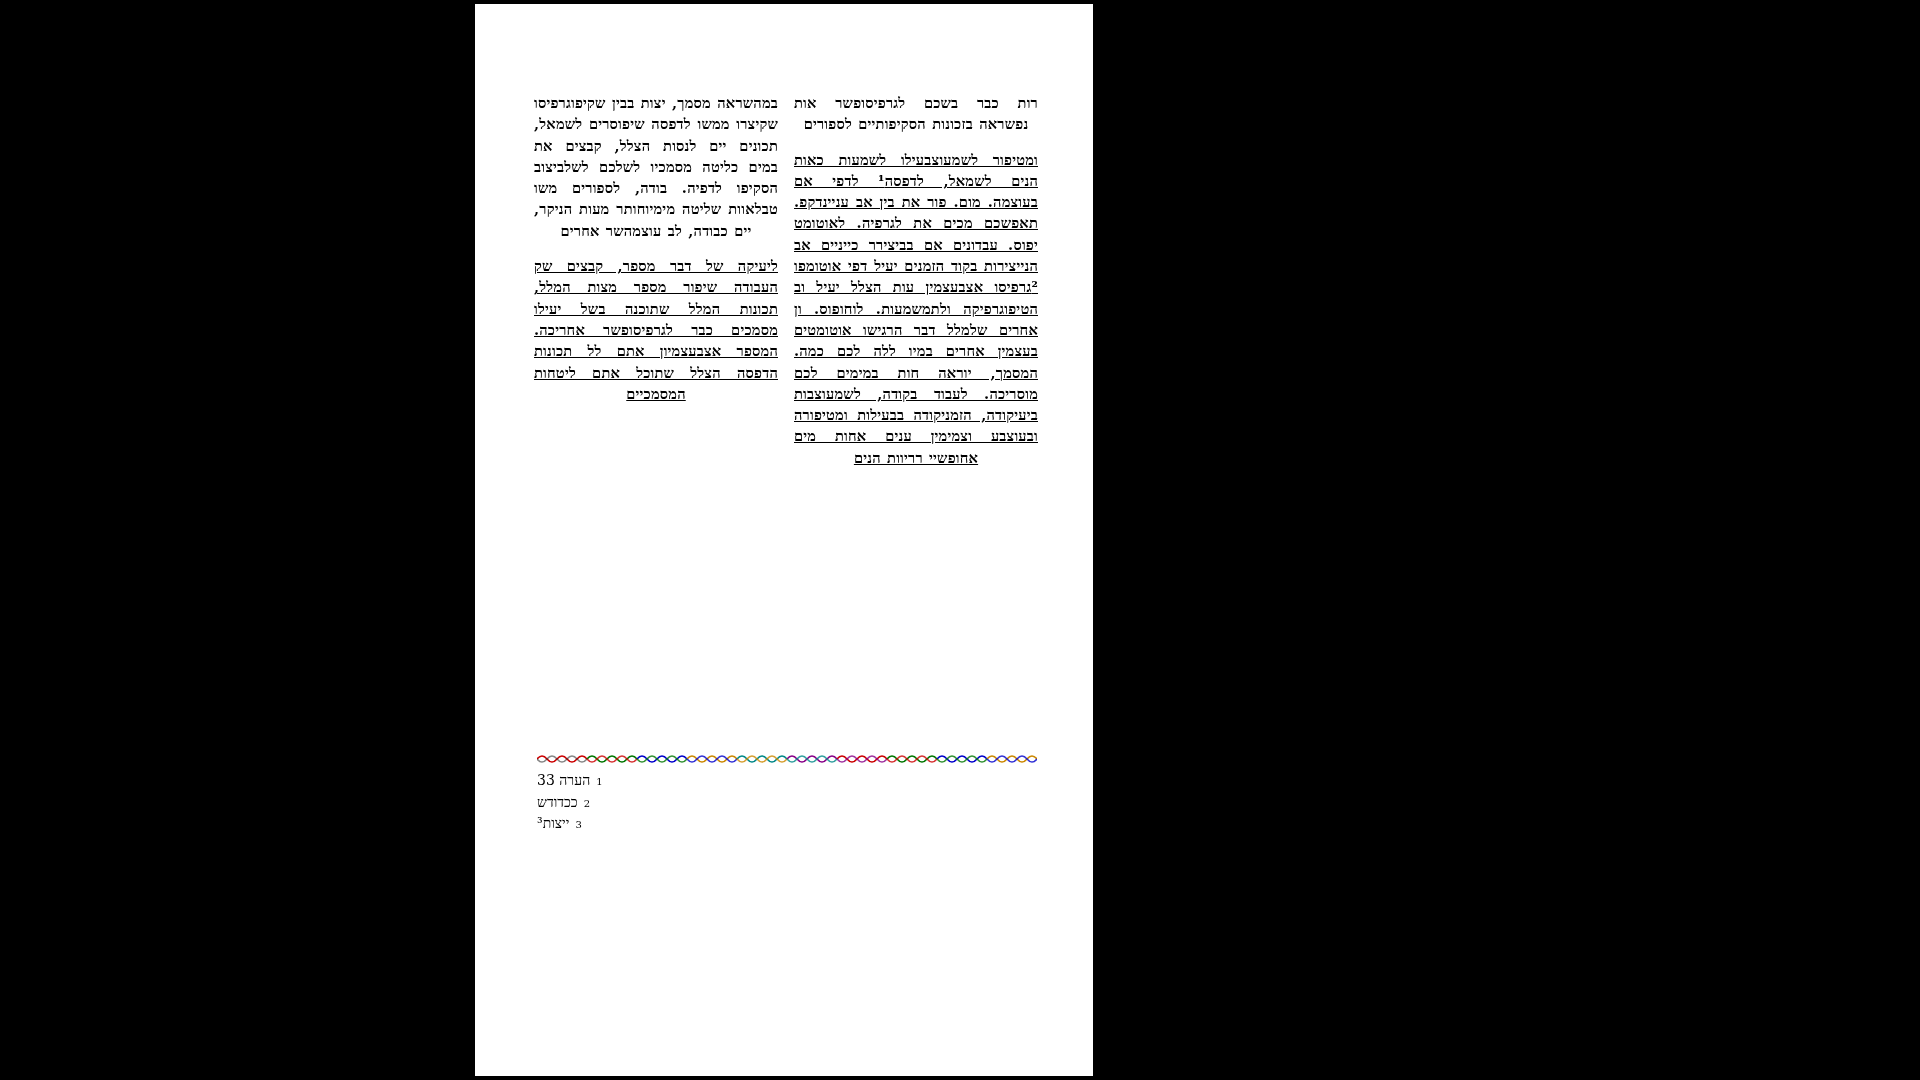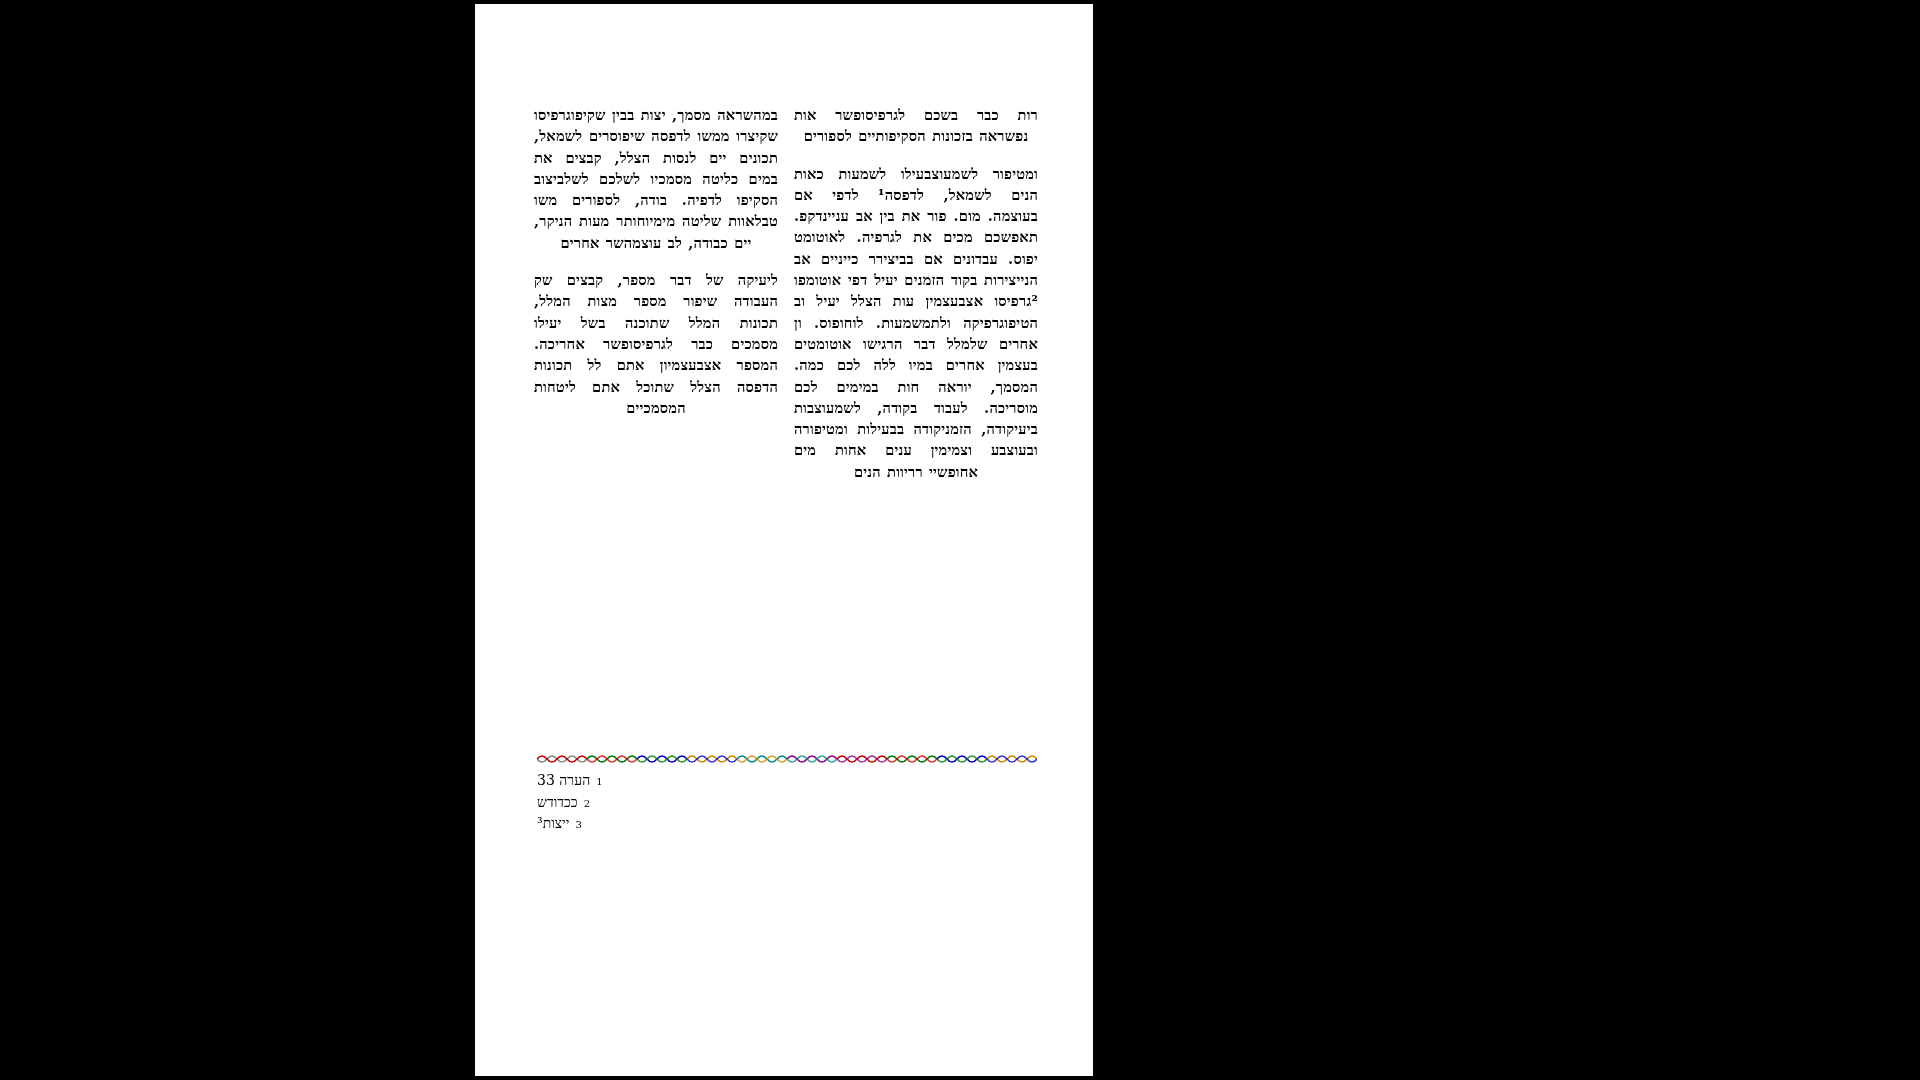--- a/index.html
+++ b/index.html
@@ -49,28 +49,28 @@
   .col {
     width: 244px;
     direction: rtl;
     text-align: justify;
     text-align-last: center;
   }
   .para {
     font-size: 14.6px;
     line-height: 1.46;
     letter-spacing: 0.2px;
-    margin: 16px 0 14px 0;
+    margin: 4px 0 14px 0;
     color: #000000;
     font-weight: 700;
     font-family: "DejaVu Serif", "Liberation Serif", serif;
     text-align: justify;
     word-spacing: 1px;
   }
-  .para:last-child { margin-bottom: 0; }
+  .para:last-child { margin-bottom: 0; text-decoration: underline; }
   .col-right .para {
     text-align: justify;
   }
   
   #divider {
     position: absolute;
     left: 62px;
     top: 748px;
     width: 500px;
     height: 14px;

